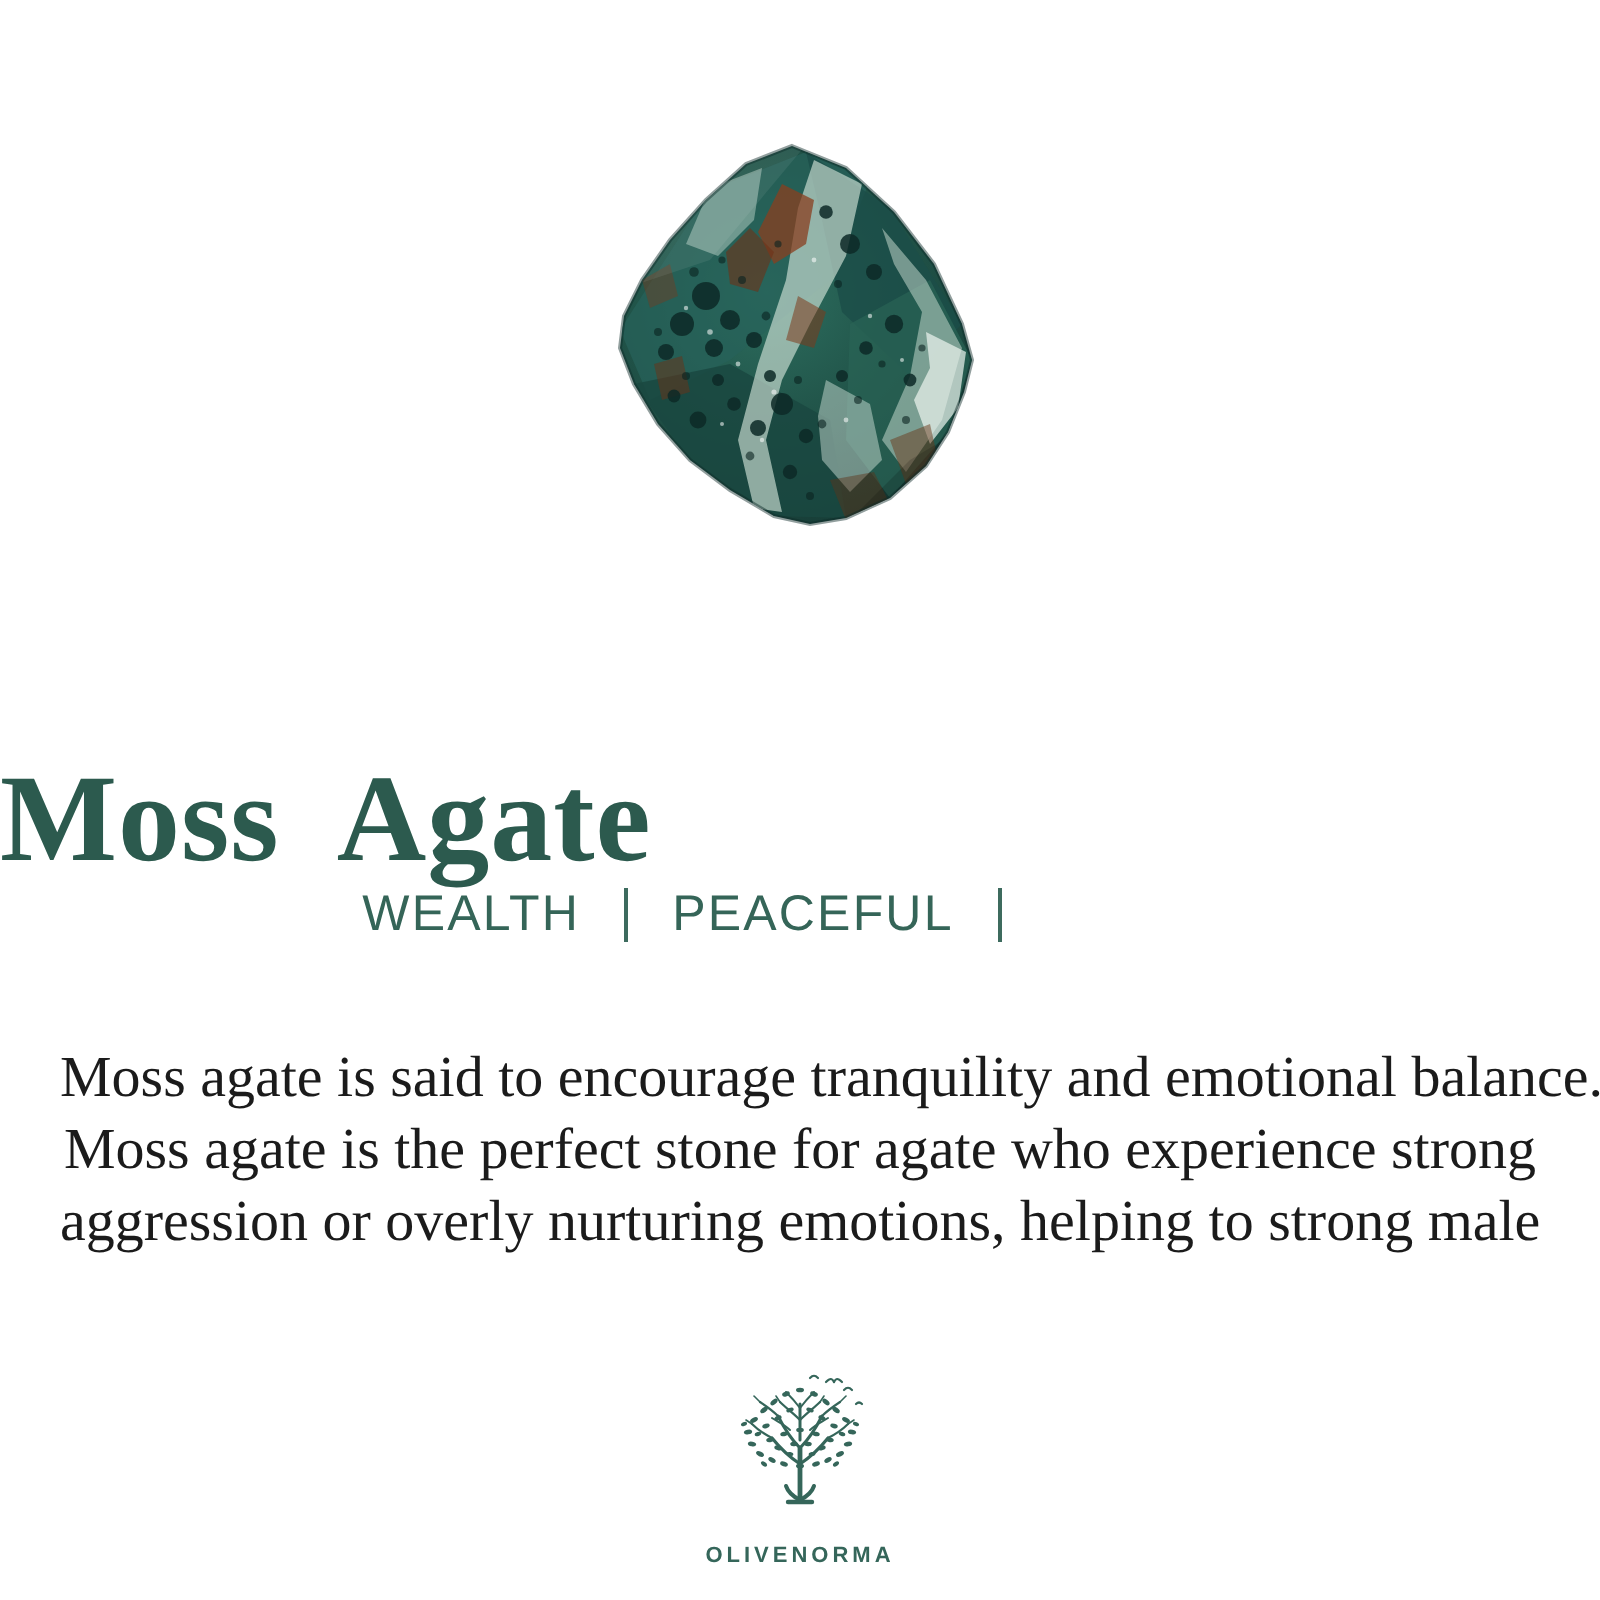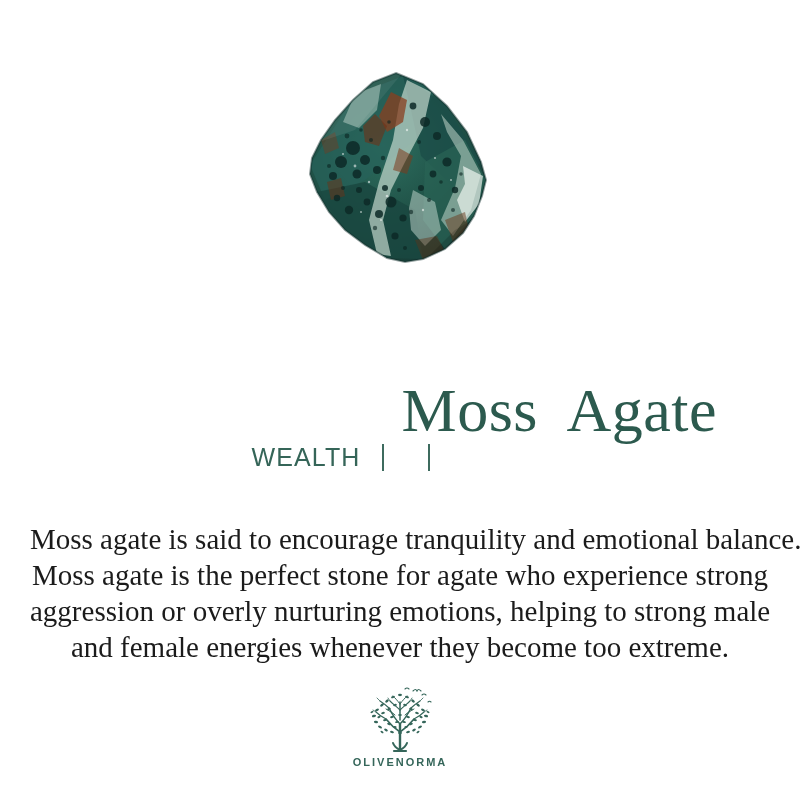--- a/index.html
+++ b/index.html
@@ -36,24 +36,24 @@
   .stone-svg {
     display: block;
   }
 
   
   .title {
     position: absolute;
     left: 0;
     top: 336px;
     width: 717px;
-    text-align: right;
+    text-align: left;
     font-family: "Liberation Serif", "DejaVu Serif", serif;
     font-size: 62px;
-    font-weight: 400;
+    font-weight: 700;
     line-height: 1.05;
     color: #2c5a4e;
     letter-spacing: 0.5px;
     white-space: pre;
   }
 
   
   .subtitle {
     position: absolute;
     left: 0;
@@ -107,21 +107,21 @@
     top: 684px;
     width: 800px;
     display: flex;
     flex-direction: column;
     align-items: center;
   }
   .logo-mark {
     display: block;
   }
   .logo-word {
-    margin-top: 0;
+    margin-top: 16px;
     font-size: 11px;
     font-weight: 700;
     letter-spacing: 2.0px;
     color: #35665a;
     font-family: "Liberation Sans", sans-serif;
   }
 </style>
 </head>
 <body>
 
@@ -234,28 +234,28 @@
                L70 175 L50 160 L34 142 L22 122 L15 104 L17 88 L26 70
                L40 50 L58 30 L78 12 Z" fill="none" stroke="#0e2b28" stroke-width="2" opacity="0.45"></path>
     </svg>
   </div>
 
   <h1 class="title">Moss  Agate</h1>
 
   <div class="subtitle">
     <span class="kw">WEALTH</span>
     <span class="sep">|</span>
+    <span class="kw">PEACEFUL</span>
     <span class="sep">|</span>
   </div>
 
   <div class="body-copy">
     <span class="bline">Moss agate is said to encourage tranquility and emotional balance.</span>
     <span class="bline">Moss agate is the perfect stone for agate who experience strong</span>
     <span class="bline">aggression or overly nurturing emotions, helping to strong male</span>
-    <span class="bline">and female energies whenever they become too extreme.</span>
   </div>
 
   <div class="logo">
     <svg class="logo-mark" width="78" height="72" viewBox="0 0 78 72">
       <g stroke="#35665a" fill="none" stroke-linecap="round">
 
         <path d="M39 66 L39 40" stroke-width="2.4"></path>
         <path d="M39 66 C35 64 33 62 32 59" stroke-width="2"></path>
         <path d="M39 66 C43 64 45 62 46 59" stroke-width="2"></path>
 

